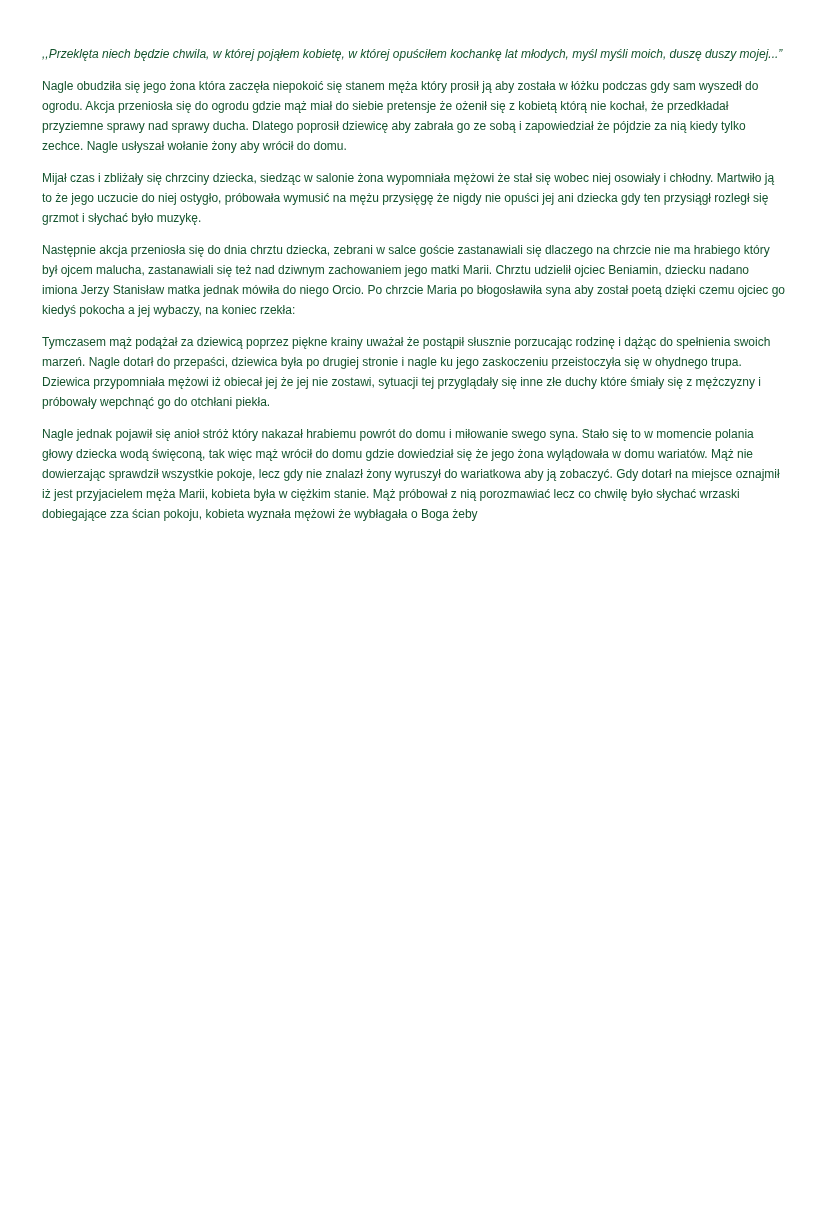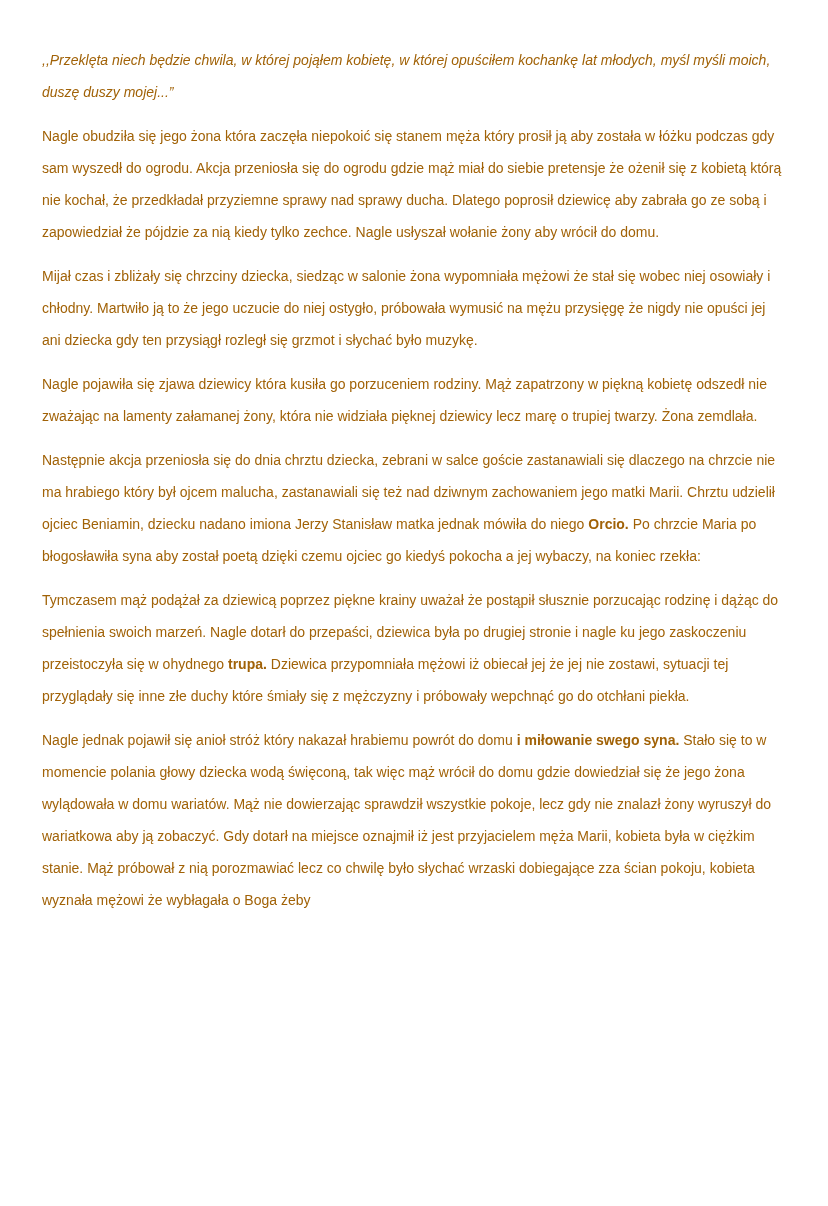--- a/index.html
+++ b/index.html
@@ -12,41 +12,40 @@
     height: 1206px;
     overflow: hidden;
   }
   .page {
     box-sizing: border-box;
     width: 828px;
     min-height: 1206px;
     padding: 44px 42px 20px 42px;
     background: #ffffff;
     font-family: "Liberation Sans", sans-serif;
-    font-size: 14px;
-    line-height: 32px;
-    color: #a16207;
+    font-size: 12px;
+    line-height: 20px;
+    color: #14532d;
     -webkit-font-smoothing: antialiased;
   }
   .doc p {
     margin: 0 0 12px 0;
     padding: 0;
   }
   .doc p:last-child {
     margin-bottom: 9px;
   }
-  .run-bold { font-weight: 700; }
+  .run-bold { font-weight: 400; }
   .run-italic { font-style: italic; }
 </style>
 </head>
 <body>
 
 <div class="page">
   <div class="doc">
       <p><span class="run-italic">,,Przeklęta niech będzie chwila, w której pojąłem kobietę, w której opuściłem kochankę lat młodych, myśl myśli moich, duszę duszy mojej...”</span></p>
       <p><span>Nagle obudziła się jego żona która zaczęła niepokoić się stanem męża który prosił ją aby została w łóżku podczas gdy sam wyszedł do ogrodu. Akcja przeniosła się do ogrodu gdzie mąż miał do siebie pretensje że ożenił się z kobietą którą nie kochał, że przedkładał przyziemne sprawy nad sprawy ducha. Dlatego poprosił dziewicę aby zabrała go ze sobą i zapowiedział że pójdzie za nią kiedy tylko zechce. Nagle usłyszał wołanie żony aby wrócił do domu.</span></p>
       <p><span>Mijał czas i zbliżały się chrzciny dziecka, siedząc w salonie żona wypomniała mężowi że stał się wobec niej osowiały i chłodny. Martwiło ją to że jego uczucie do niej ostygło, próbowała wymusić na mężu przysięgę że nigdy nie opuści jej ani dziecka gdy ten przysiągł rozległ się grzmot i słychać było muzykę.</span></p>
-      <p><span>Nagle pojawiła się zjawa dziewicy która kusiła go porzuceniem rodziny. Mąż zapatrzony w piękną kobietę odszedł nie zważając na lamenty załamanej żony, która nie widziała pięknej dziewicy lecz marę o trupiej twarzy. Żona zemdlała.</span></p>
       <p><span>Następnie akcja przeniosła się do dnia chrztu dziecka, zebrani w salce goście zastanawiali się dlaczego na chrzcie nie ma hrabiego który był ojcem malucha, zastanawiali się też nad dziwnym zachowaniem jego matki Marii. Chrztu udzielił ojciec Beniamin, dziecku nadano imiona Jerzy Stanisław matka jednak mówiła do niego </span><span class="run-bold">Orcio.</span><span> Po chrzcie Maria po błogosławiła syna aby został poetą dzięki czemu ojciec go kiedyś pokocha a jej wybaczy, na koniec rzekła:</span></p>
       <p><span>Tymczasem mąż podążał za dziewicą poprzez piękne krainy uważał że postąpił słusznie porzucając rodzinę i dążąc do spełnienia swoich marzeń. Nagle dotarł do przepaści, dziewica była po drugiej stronie i nagle ku jego zaskoczeniu przeistoczyła się w ohydnego </span><span class="run-bold">trupa.</span><span> Dziewica przypomniała mężowi iż obiecał jej że jej nie zostawi, sytuacji tej przyglądały się inne złe duchy które śmiały się z mężczyzny i próbowały wepchnąć go do otchłani piekła.</span></p>
       <p><span>Nagle jednak pojawił się anioł stróż który nakazał hrabiemu powrót do domu </span><span class="run-bold">i miłowanie swego syna.</span><span> Stało się to w momencie polania głowy dziecka wodą święconą, tak więc mąż wrócił do domu gdzie dowiedział się że jego żona wylądowała w domu wariatów. Mąż nie dowierzając sprawdził wszystkie pokoje, lecz gdy nie znalazł żony wyruszył do wariatkowa aby ją zobaczyć. Gdy dotarł na miejsce oznajmił iż jest przyjacielem męża Marii, kobieta była w ciężkim stanie. Mąż próbował z nią porozmawiać lecz co chwilę było słychać wrzaski dobiegające zza ścian pokoju, kobieta wyznała mężowi że wybłagała o Boga żeby</span></p>
     </div>
 </div>
 
 </body></html>

